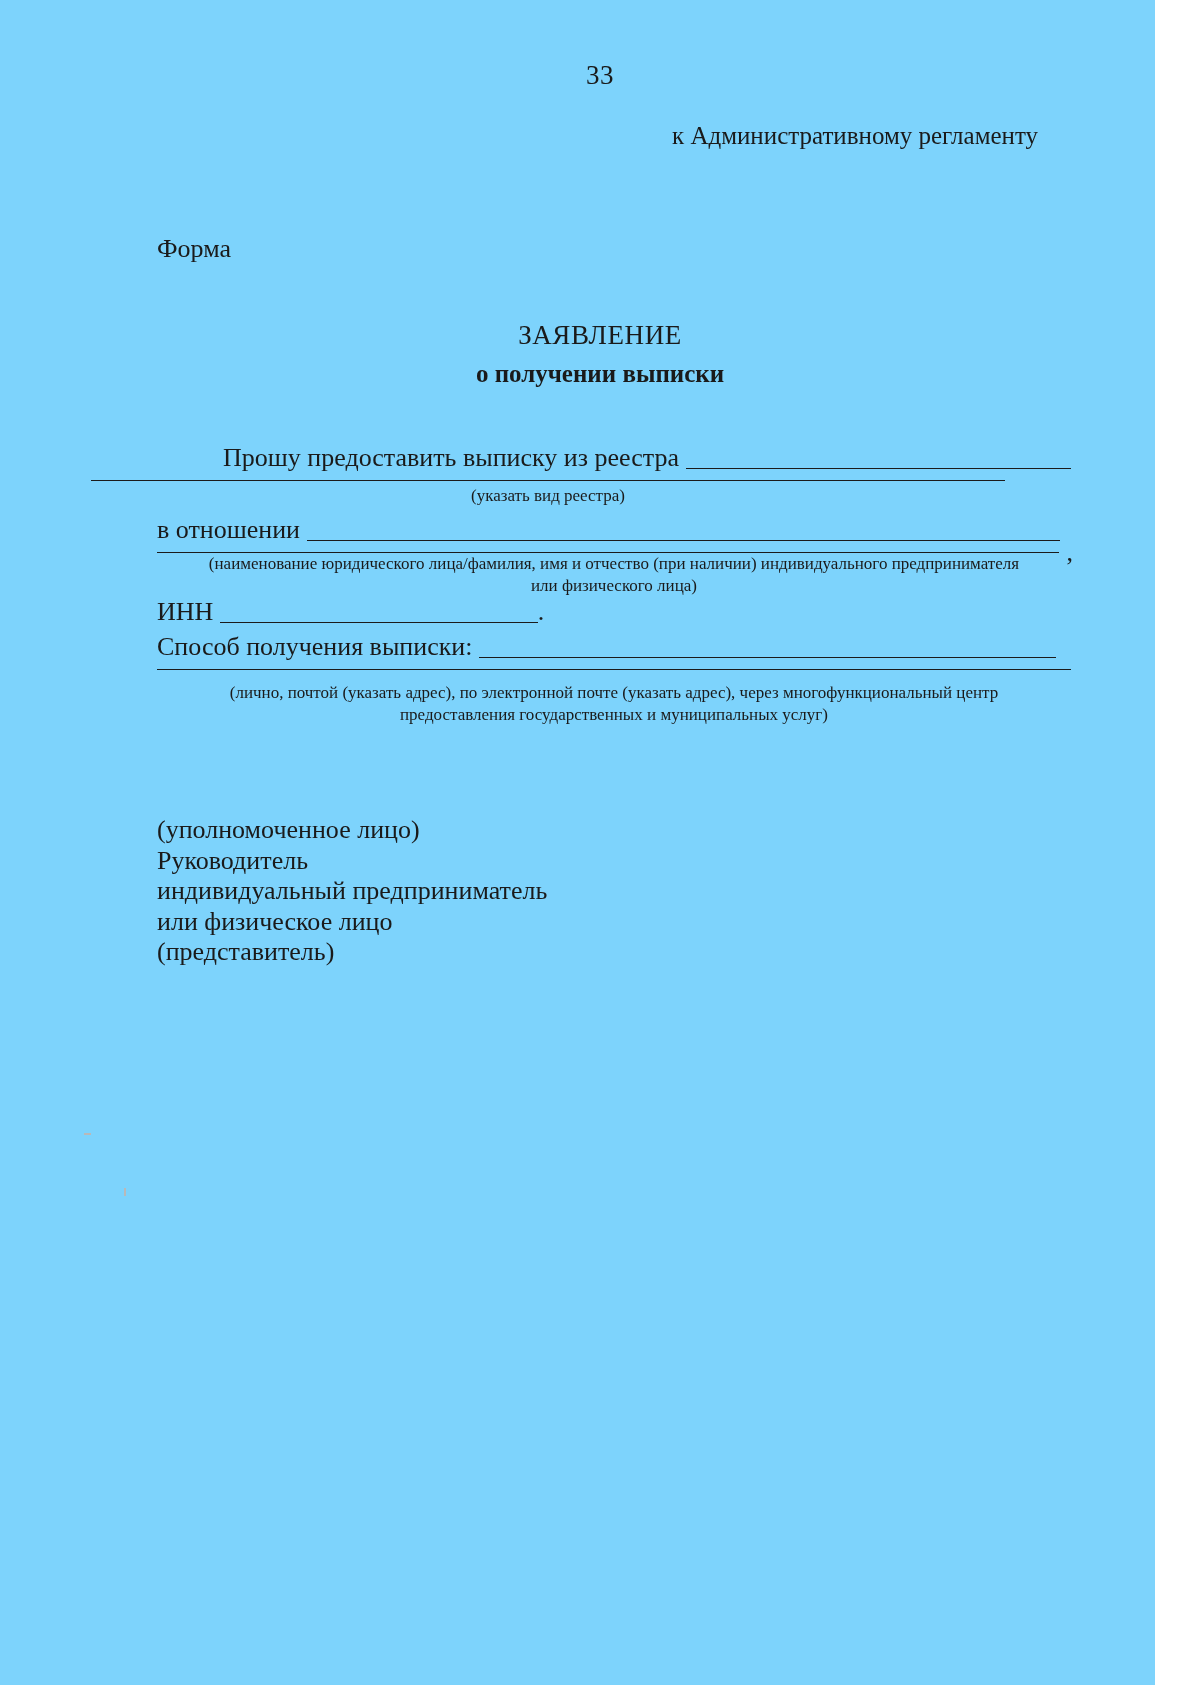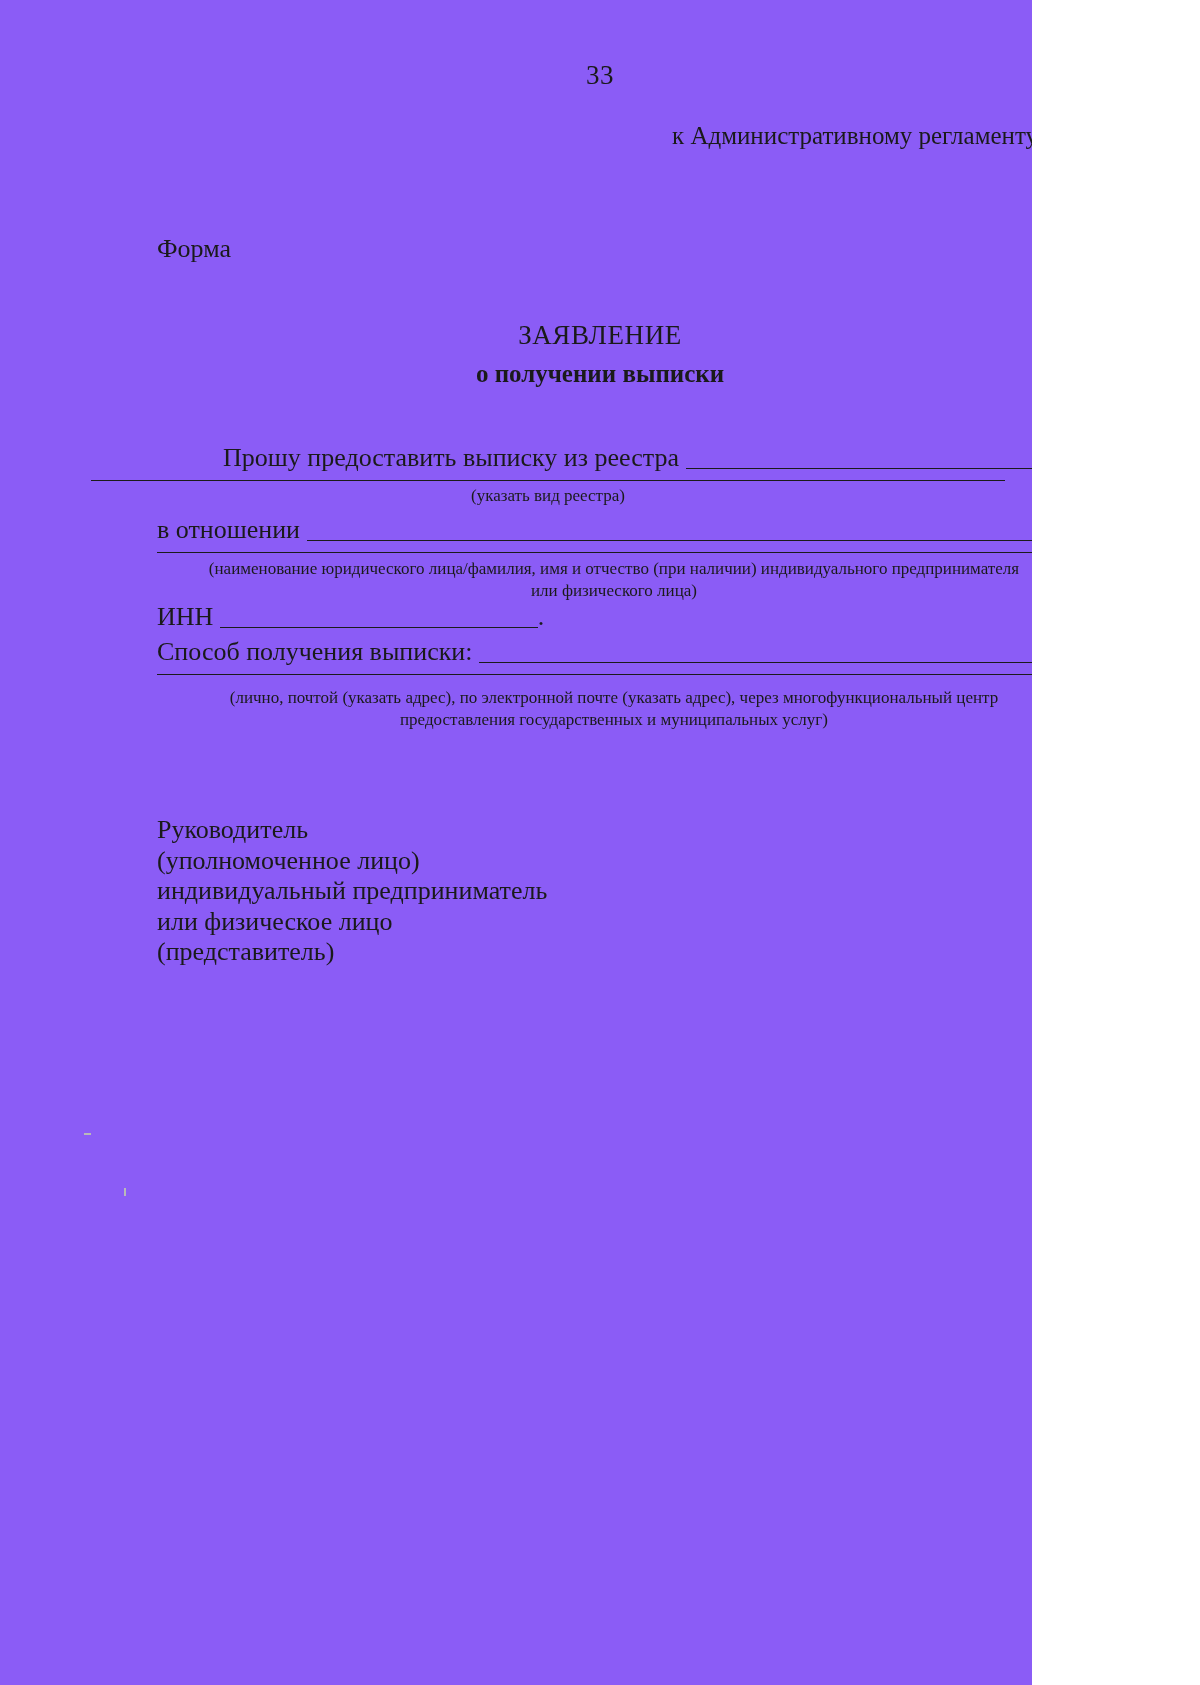--- a/index.html
+++ b/index.html
@@ -6,23 +6,23 @@
     margin: 0;
     padding: 0;
     background: #ffffff;
   }
   body {
     font-family: "Liberation Serif", "DejaVu Serif", serif;
     color: #1a1a1a;
   }
   .page {
     position: relative;
-    width: 1032px;
+    width: 1155px;
     height: 1685px;
-    background: #8b5cf6;
+    background: #7dd3fc;
     overflow: hidden;
   }
   .sheet {
     position: absolute;
     left: 0; top: 0;
     width: 1200px;
     height: 1685px;
   }
 
   
@@ -181,40 +181,40 @@
       <div class="caption" style="margin-left:-66px; margin-top:4px;">(указать вид реестра)</div>
 
       <div class="frow" style="margin-top:8px; margin-bottom:7px;">
         <span>в отношении</span>
         <span class="fill" style="width:753px;"></span>
       </div>
       <div style="position:relative;">
         <div class="rule" style="width:902px;"></div>
         <span style="position:absolute; right:-2px; top:-14px; font-size:26px;">,</span>
       </div>
-      <div class="caption" style="margin-top:5px;">(наименование юридического лица/фамилия, имя и отчество (при наличии) индивидуального предпринимателя</div>
+      <div class="caption" style="">(наименование юридического лица/фамилия, имя и отчество (при наличии) индивидуального предпринимателя</div>
       <div class="caption">или физического лица)</div>
 
       <div class="frow" style="margin-top:0;">
         <span>ИНН</span>
         <span class="fill" style="width:318px;"></span><span>.</span>
       </div>
 
       <div class="frow" style="margin-top:5px; margin-bottom:7px;">
         <span>Способ получения выписки:</span>
         <span class="fill" style="width:577px;"></span>
       </div>
       <div class="rule"></div>
       <div class="caption" style="margin-top:12px;">(лично, почтой (указать адрес), по электронной почте (указать адрес), через многофункциональный центр</div>
       <div class="caption">предоставления государственных и муниципальных услуг)</div>
     </div>
 
     <div class="sign-block">
+      <div class="sign-role">(уполномоченное лицо)</div>
       <div class="sign-role">Руководитель</div>
-      <div class="sign-role">(уполномоченное лицо)</div>
       <div class="sign-role">индивидуальный предприниматель</div>
       <div class="sign-role">или физическое лицо</div>
       <div class="sign-role">(представитель)</div>
 
     </div>
 
     <div class="speck" style="left:84px; top:1133px; width:7px; height:2px;"></div>
     <div class="speck" style="left:124px; top:1188px; width:2px; height:8px;"></div>
 
   </div>

